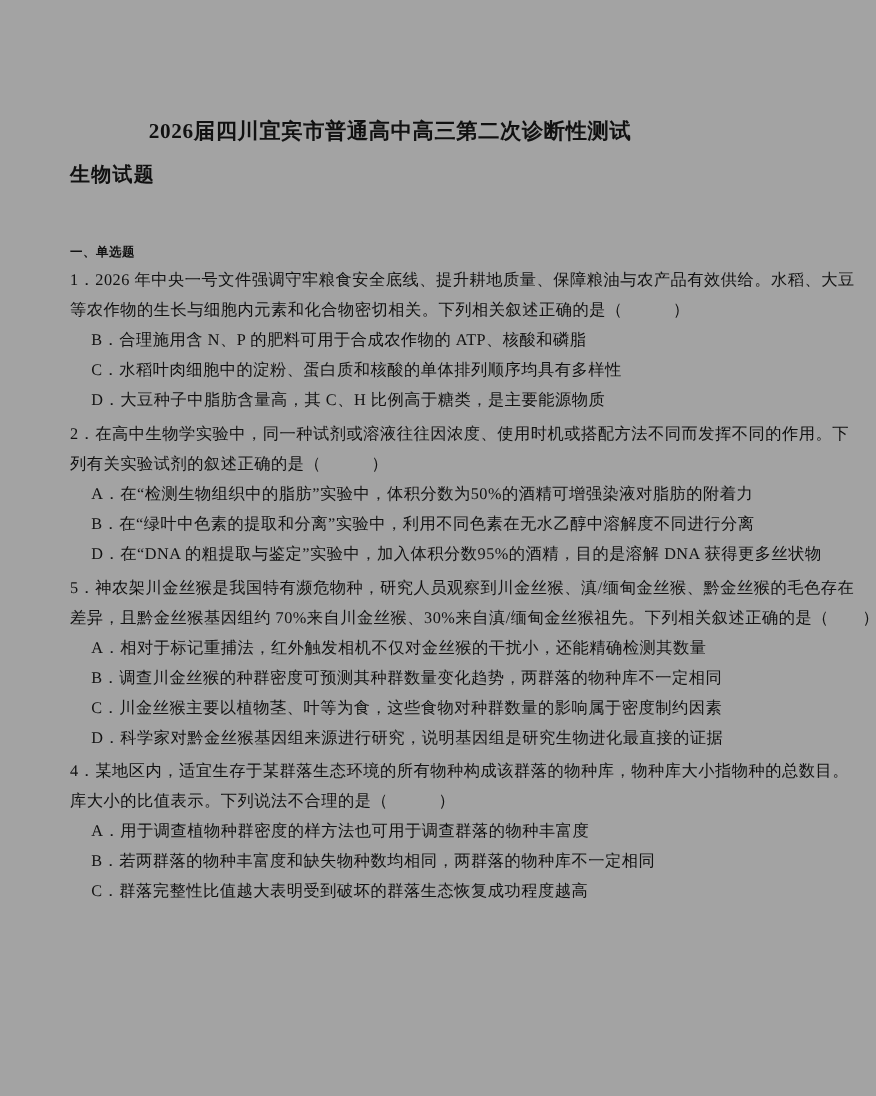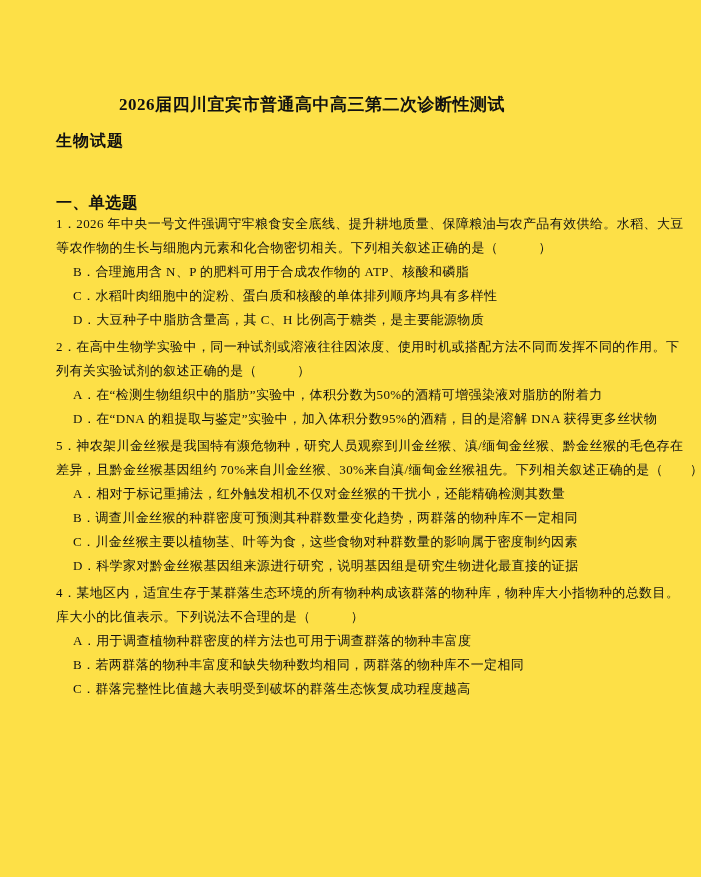--- a/index.html
+++ b/index.html
@@ -11,21 +11,21 @@
     width: 701px;
     height: 877px;
     overflow: hidden;
     color: #111111;
     font-family: "Liberation Serif", "DejaVu Serif", serif;
   }
   .page {
     position: relative;
     width: 701px;
     height: 877px;
-    background: #fde047;
+    background: #a3a3a3;
     box-sizing: border-box;
     padding-top: 95px;
   }
   .content {
     margin-left: 56px;
     width: 512px;
   }
   .title {
     margin: 0;
     text-align: center;
@@ -38,21 +38,21 @@
   .subtitle {
     margin: 16px 0 11px 0;
     text-align: left;
     font-size: 16px;
     font-weight: bold;
     line-height: 19px;
     letter-spacing: 1px;
   }
   .section-heading {
     margin-top: 44px;
-    font-size: 16px;
+    font-size: 10px;
     font-weight: bold;
     line-height: 18px;
     letter-spacing: 0.4px;
   }
   .question {
     margin-bottom: 3px;
   }
   .line {
     height: 24px;
     line-height: 24px;
@@ -76,20 +76,21 @@
           <div class="line stem-line">1．2026 年中央一号文件强调守牢粮食安全底线、提升耕地质量、保障粮油与农产品有效供给。水稻、大豆</div>
           <div class="line stem-line">等农作物的生长与细胞内元素和化合物密切相关。下列相关叙述正确的是（　　　）</div>
           <div class="line option-line">B．合理施用含 N、P 的肥料可用于合成农作物的 ATP、核酸和磷脂</div>
           <div class="line option-line">C．水稻叶肉细胞中的淀粉、蛋白质和核酸的单体排列顺序均具有多样性</div>
           <div class="line option-line">D．大豆种子中脂肪含量高，其 C、H 比例高于糖类，是主要能源物质</div>
         </div>
         <div class="question">
           <div class="line stem-line">2．在高中生物学实验中，同一种试剂或溶液往往因浓度、使用时机或搭配方法不同而发挥不同的作用。下</div>
           <div class="line stem-line">列有关实验试剂的叙述正确的是（　　　）</div>
           <div class="line option-line">A．在“检测生物组织中的脂肪”实验中，体积分数为50%的酒精可增强染液对脂肪的附着力</div>
+          <div class="line option-line">B．在“绿叶中色素的提取和分离”实验中，利用不同色素在无水乙醇中溶解度不同进行分离</div>
           <div class="line option-line">D．在“DNA 的粗提取与鉴定”实验中，加入体积分数95%的酒精，目的是溶解 DNA 获得更多丝状物</div>
         </div>
         <div class="question">
           <div class="line stem-line">5．神农架川金丝猴是我国特有濒危物种，研究人员观察到川金丝猴、滇/缅甸金丝猴、黔金丝猴的毛色存在</div>
           <div class="line stem-line">差异，且黔金丝猴基因组约 70%来自川金丝猴、30%来自滇/缅甸金丝猴祖先。下列相关叙述正确的是（　　）</div>
           <div class="line option-line">A．相对于标记重捕法，红外触发相机不仅对金丝猴的干扰小，还能精确检测其数量</div>
           <div class="line option-line">B．调查川金丝猴的种群密度可预测其种群数量变化趋势，两群落的物种库不一定相同</div>
           <div class="line option-line">C．川金丝猴主要以植物茎、叶等为食，这些食物对种群数量的影响属于密度制约因素</div>
           <div class="line option-line">D．科学家对黔金丝猴基因组来源进行研究，说明基因组是研究生物进化最直接的证据</div>
         </div>

